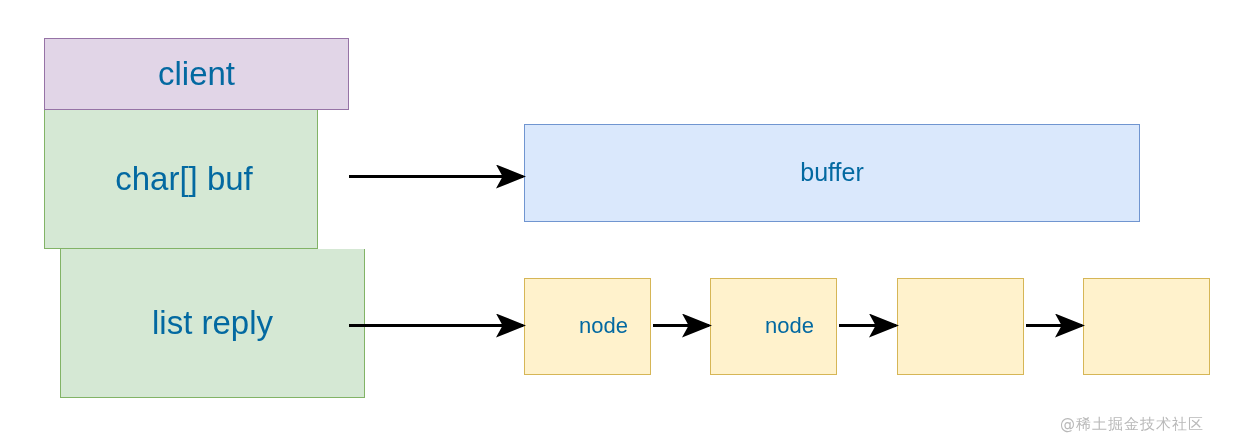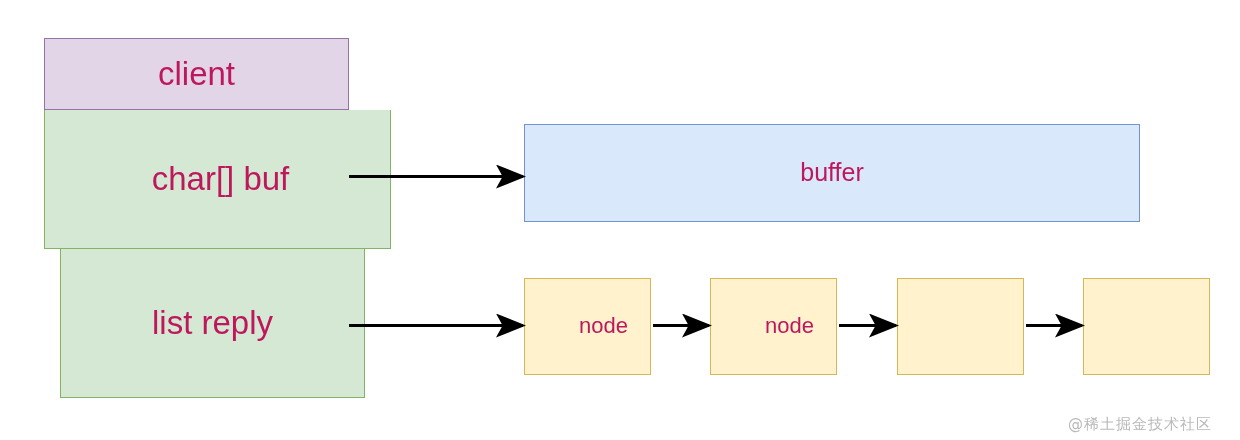--- a/index.html
+++ b/index.html
@@ -24,21 +24,21 @@
   }
 
   
   .box {
     position: absolute;
     box-sizing: border-box;
     display: flex;
     align-items: center;
     justify-content: center;
     text-align: center;
-    color: #be185d;
+    color: #0369a1;
     line-height: 1.1;
     white-space: nowrap;
   }
 
   
   #client-struct {
     position: absolute;
     left: 44px;
     top: 38px;
     width: 305px;
@@ -51,21 +51,21 @@
     width: 305px;
     height: 72px;
     background: #e1d5e7;
     border: 1px solid #9673a6;
     font-size: 33px;
   }
 
   .cell-buf {
     left: 0;
     top: 72px;
-    width: 347px;
+    width: 274px;
     height: 139px;
     background: #d5e8d4;
     border: 1px solid #82b366;
     border-top: none;
     font-size: 33px;
     padding-left: 6px;
   }
 
   .cell-reply {
     left: 16px;
@@ -110,21 +110,21 @@
     left: 0;
     top: 0;
     width: 1240px;
     height: 440px;
     pointer-events: none;
   }
 
   
   #watermark {
     position: absolute;
-    right: 28px;
+    right: 36px;
     bottom: 6px;
     font-size: 15px;
     color: #b9b9b9;
     letter-spacing: 1px;
     white-space: nowrap;
     font-family: "DejaVu Sans", "Liberation Sans", sans-serif;
   }
 </style>
 </head>
 <body>

